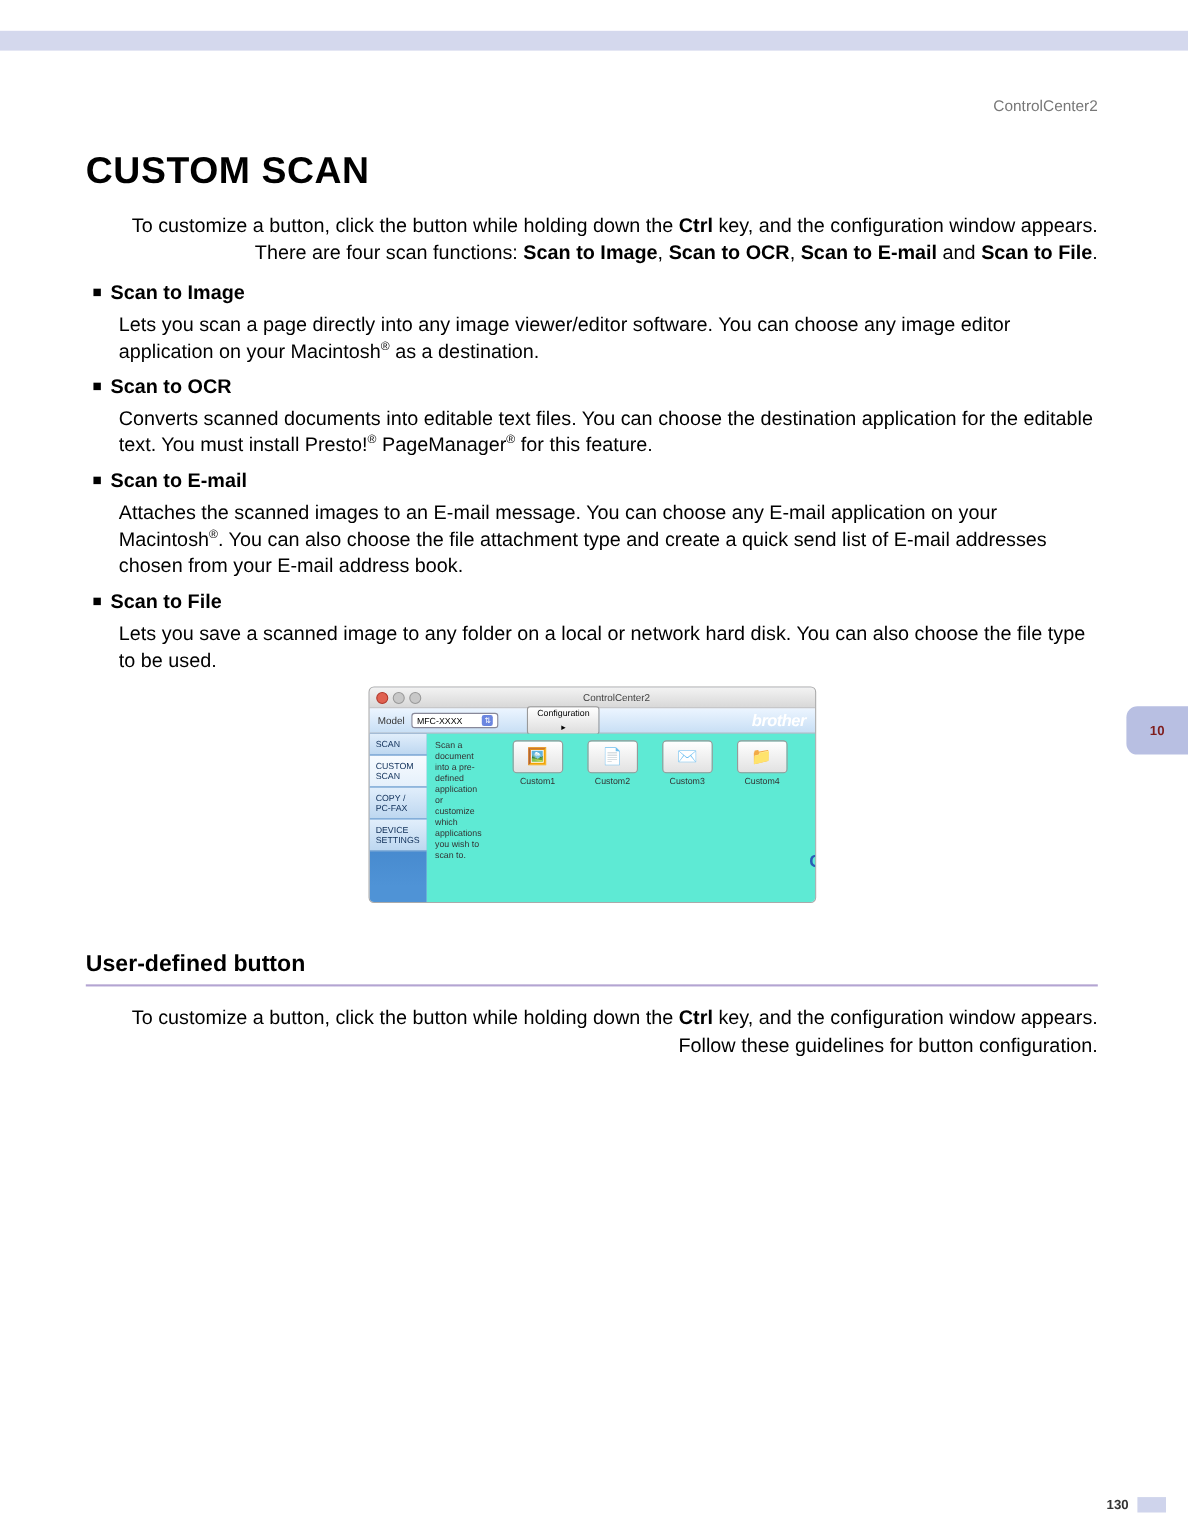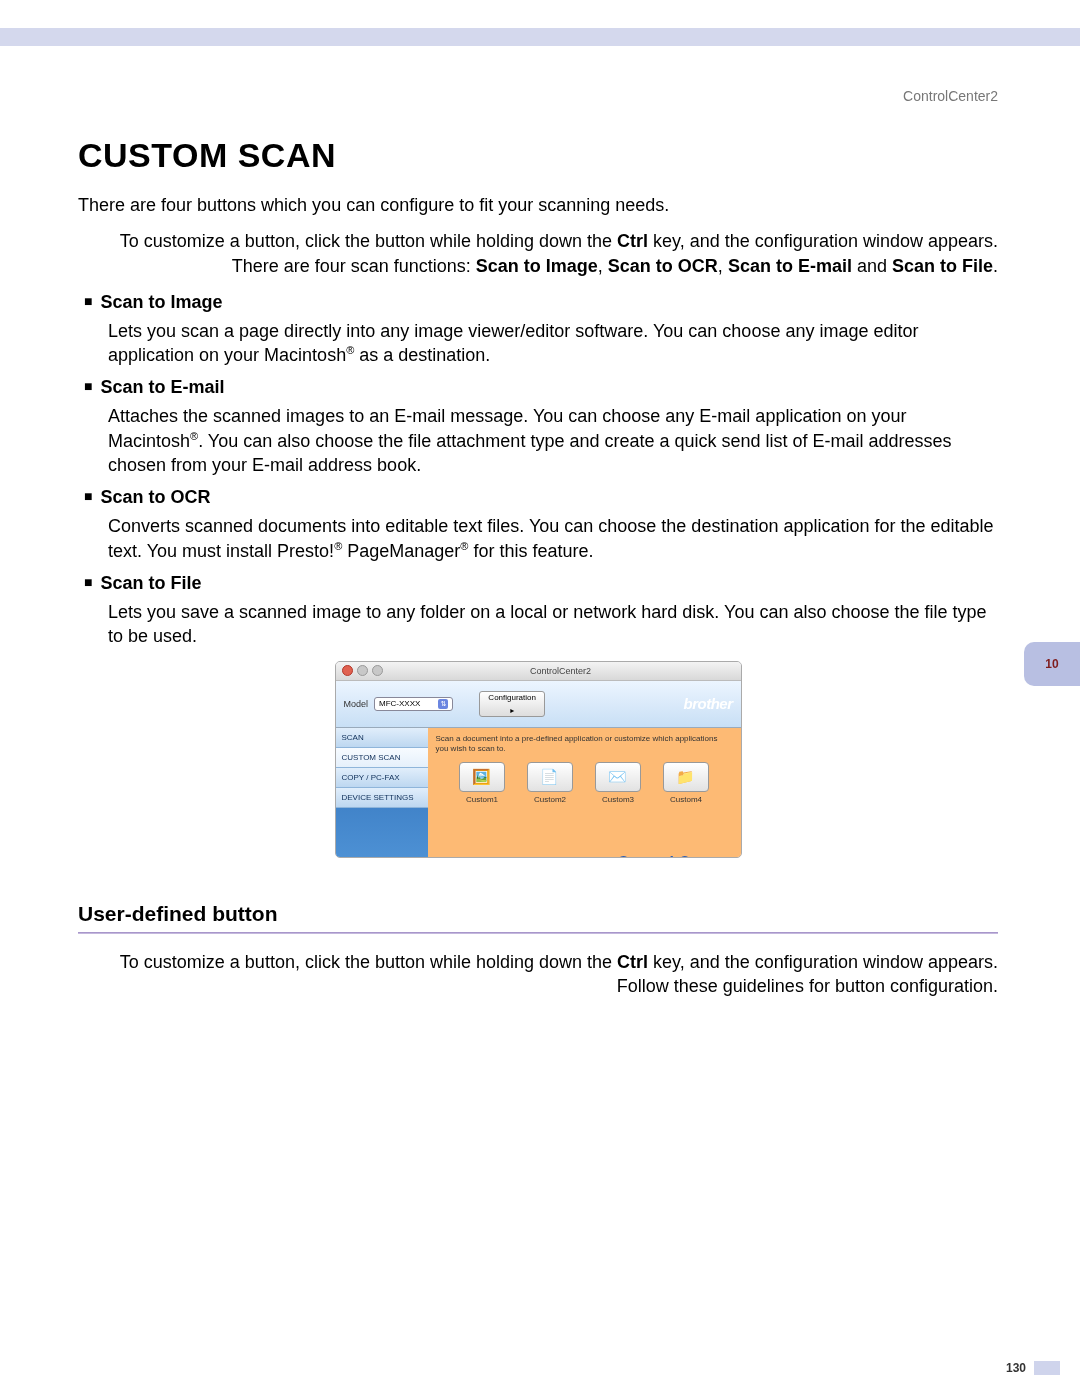--- a/index.html
+++ b/index.html
@@ -24,69 +24,68 @@
   .page-num{font-size:12px;font-weight:bold;color:#333;}
   .page-num-bar{width:26px;height:14px;background:#cfd4ec;}
   
   .shot{width:405px;height:195px;margin:12px auto 0 auto;background:#e7eaf0;border:1px solid #aaa;border-radius:5px;overflow:hidden;position:relative;font-family:"Lucida Grande",Arial,sans-serif;}
   .shot-titlebar{height:18px;background:linear-gradient(#f3f3f3,#d8d8d8);border-bottom:1px solid #bbb;display:flex;align-items:center;padding:0 6px;gap:4px;}
   .tl{width:9px;height:9px;border-radius:50%;}
   .tl-red{background:#e06150;border:1px solid #b2382b;}
   .tl-grey1{background:#c8c8c8;border:1px solid #999;}
   .tl-grey2{background:#c8c8c8;border:1px solid #999;}
   .shot-title{flex:1;text-align:center;font-size:9px;color:#444;}
-  .shot-toolbar{height:22px;background:linear-gradient(#ecf5ff,#c8dff5);display:flex;align-items:center;padding:12px 8px;gap:6px;border-bottom:1px solid #9ab;}
+  .shot-toolbar{height:22px;background:linear-gradient(#ecf5ff,#c8dff5);display:flex;align-items:center;padding:0 8px;gap:6px;border-bottom:1px solid #9ab;}
   .shot-label{font-size:9px;color:#333;}
   .shot-select{background:#fff;border:1px solid #889;border-radius:3px;font-size:8px;padding:1px 4px;display:flex;align-items:center;gap:18px;}
   .shot-select .arr{width:10px;height:10px;background:#6b86e0;border-radius:2px;color:#fff;font-size:7px;display:flex;align-items:center;justify-content:center;}
   .shot-config{background:linear-gradient(#fff,#ddd);border:1px solid #999;border-radius:3px;font-size:8px;padding:1px 8px;margin-left:20px;display:flex;align-items:center;gap:4px;flex-direction:column;}
   .brother-logo{margin-left:auto;font-style:italic;font-weight:bold;color:#fff;font-size:15px;letter-spacing:-.5px;}
   .shot-body{display:flex;height:154px;border-radius:14px;}
   .shot-side{width:92px;background:linear-gradient(#2f6fb8,#4f93d6 90%);}
   .side-item{font-size:8px;color:#0d2d57;background:linear-gradient(#e1eefb,#bdd7f0);border-bottom:1px solid #8fb5da;padding:5px 6px;}
   .side-item.sel{background:linear-gradient(#f7fbff,#e5f0fb);}
-  .shot-main{flex:1;background:#fdba74;display:flex;flex-direction:column;}
+  .shot-main{flex:1;background:#5eead4;display:flex;flex-direction:row;}
   .hint{font-size:8px;color:#333;padding:6px 8px 2px 8px;line-height:1.25;}
   .btn-row{display:flex;gap:18px;padding:6px 18px 2px 18px;justify-content:center;}
   .cbtn{width:50px;display:flex;flex-direction:column;align-items:center;gap:3px;}
   .cbtn .ic{width:44px;height:28px;border:1px solid #999;border-radius:4px;background:linear-gradient(#fff,#e2e2e2);display:flex;align-items:center;justify-content:center;font-size:15px;}
   .cbtn .lbl{font-size:8px;color:#333;}
   .cc-logo{margin-top:auto;text-align:right;padding:0 14px 10px 0;font-size:16px;font-weight:bold;color:#2a5db6;}
   .cc-logo .light{font-weight:normal;}
   b{font-weight:bold;}
 </style>
 </head>
 <body>
 
 <div class="top-band"></div>
 
 <div class="page">
   <div class="header-right">ControlCenter2</div>
 
   <h1>CUSTOM SCAN</h1>
 
-  <p class="body-text">There are four buttons which you can configure to fit your scanning needs.</p>
 
   <p class="body-text-dbl">
     <span>To customize a button, click the button while holding down the </span><b>Ctrl</b><span> key, and the configuration window appears. There are four scan functions: </span><b>Scan to Image</b><span>, </span><b>Scan to OCR</b><span>, </span><b>Scan to E-mail</b><span> and </span><b>Scan to File</b><span>.</span>
   </p>
 
   <div class="bullet">
     <div class="bullet-title"><span class="sq">■</span><span>Scan to Image</span></div>
     <div class="bullet-desc"><span>Lets you scan a page directly into any image viewer/editor software. You can choose any image editor application on your Macintosh</span><sup>®</sup><span> as a destination.</span></div>
   </div>
 
   <div class="bullet">
-    <div class="bullet-title"><span class="sq">■</span><span>Scan to E-mail</span></div>
-    <div class="bullet-desc"><span>Attaches the scanned images to an E-mail message. You can choose any E-mail application on your Macintosh</span><sup>®</sup><span>. You can also choose the file attachment type and create a quick send list of E-mail addresses chosen from your E-mail address book.</span></div>
+    <div class="bullet-title"><span class="sq">■</span><span>Scan to OCR</span></div>
+    <div class="bullet-desc"><span>Converts scanned documents into editable text files. You can choose the destination application for the editable text. You must install Presto!</span><sup>®</sup><span> PageManager</span><sup>®</sup><span> for this feature.</span></div>
   </div>
 
   <div class="bullet">
-    <div class="bullet-title"><span class="sq">■</span><span>Scan to OCR</span></div>
-    <div class="bullet-desc"><span>Converts scanned documents into editable text files. You can choose the destination application for the editable text. You must install Presto!</span><sup>®</sup><span> PageManager</span><sup>®</sup><span> for this feature.</span></div>
+    <div class="bullet-title"><span class="sq">■</span><span>Scan to E-mail</span></div>
+    <div class="bullet-desc"><span>Attaches the scanned images to an E-mail message. You can choose any E-mail application on your Macintosh</span><sup>®</sup><span>. You can also choose the file attachment type and create a quick send list of E-mail addresses chosen from your E-mail address book.</span></div>
   </div>
 
   <div class="bullet">
     <div class="bullet-title"><span class="sq">■</span><span>Scan to File</span></div>
     <div class="bullet-desc"><span>Lets you save a scanned image to any folder on a local or network hard disk. You can also choose the file type to be used.</span></div>
   </div>
 
   <div class="shot">
     <div class="shot-titlebar">
       <div class="tl tl-red"></div>

